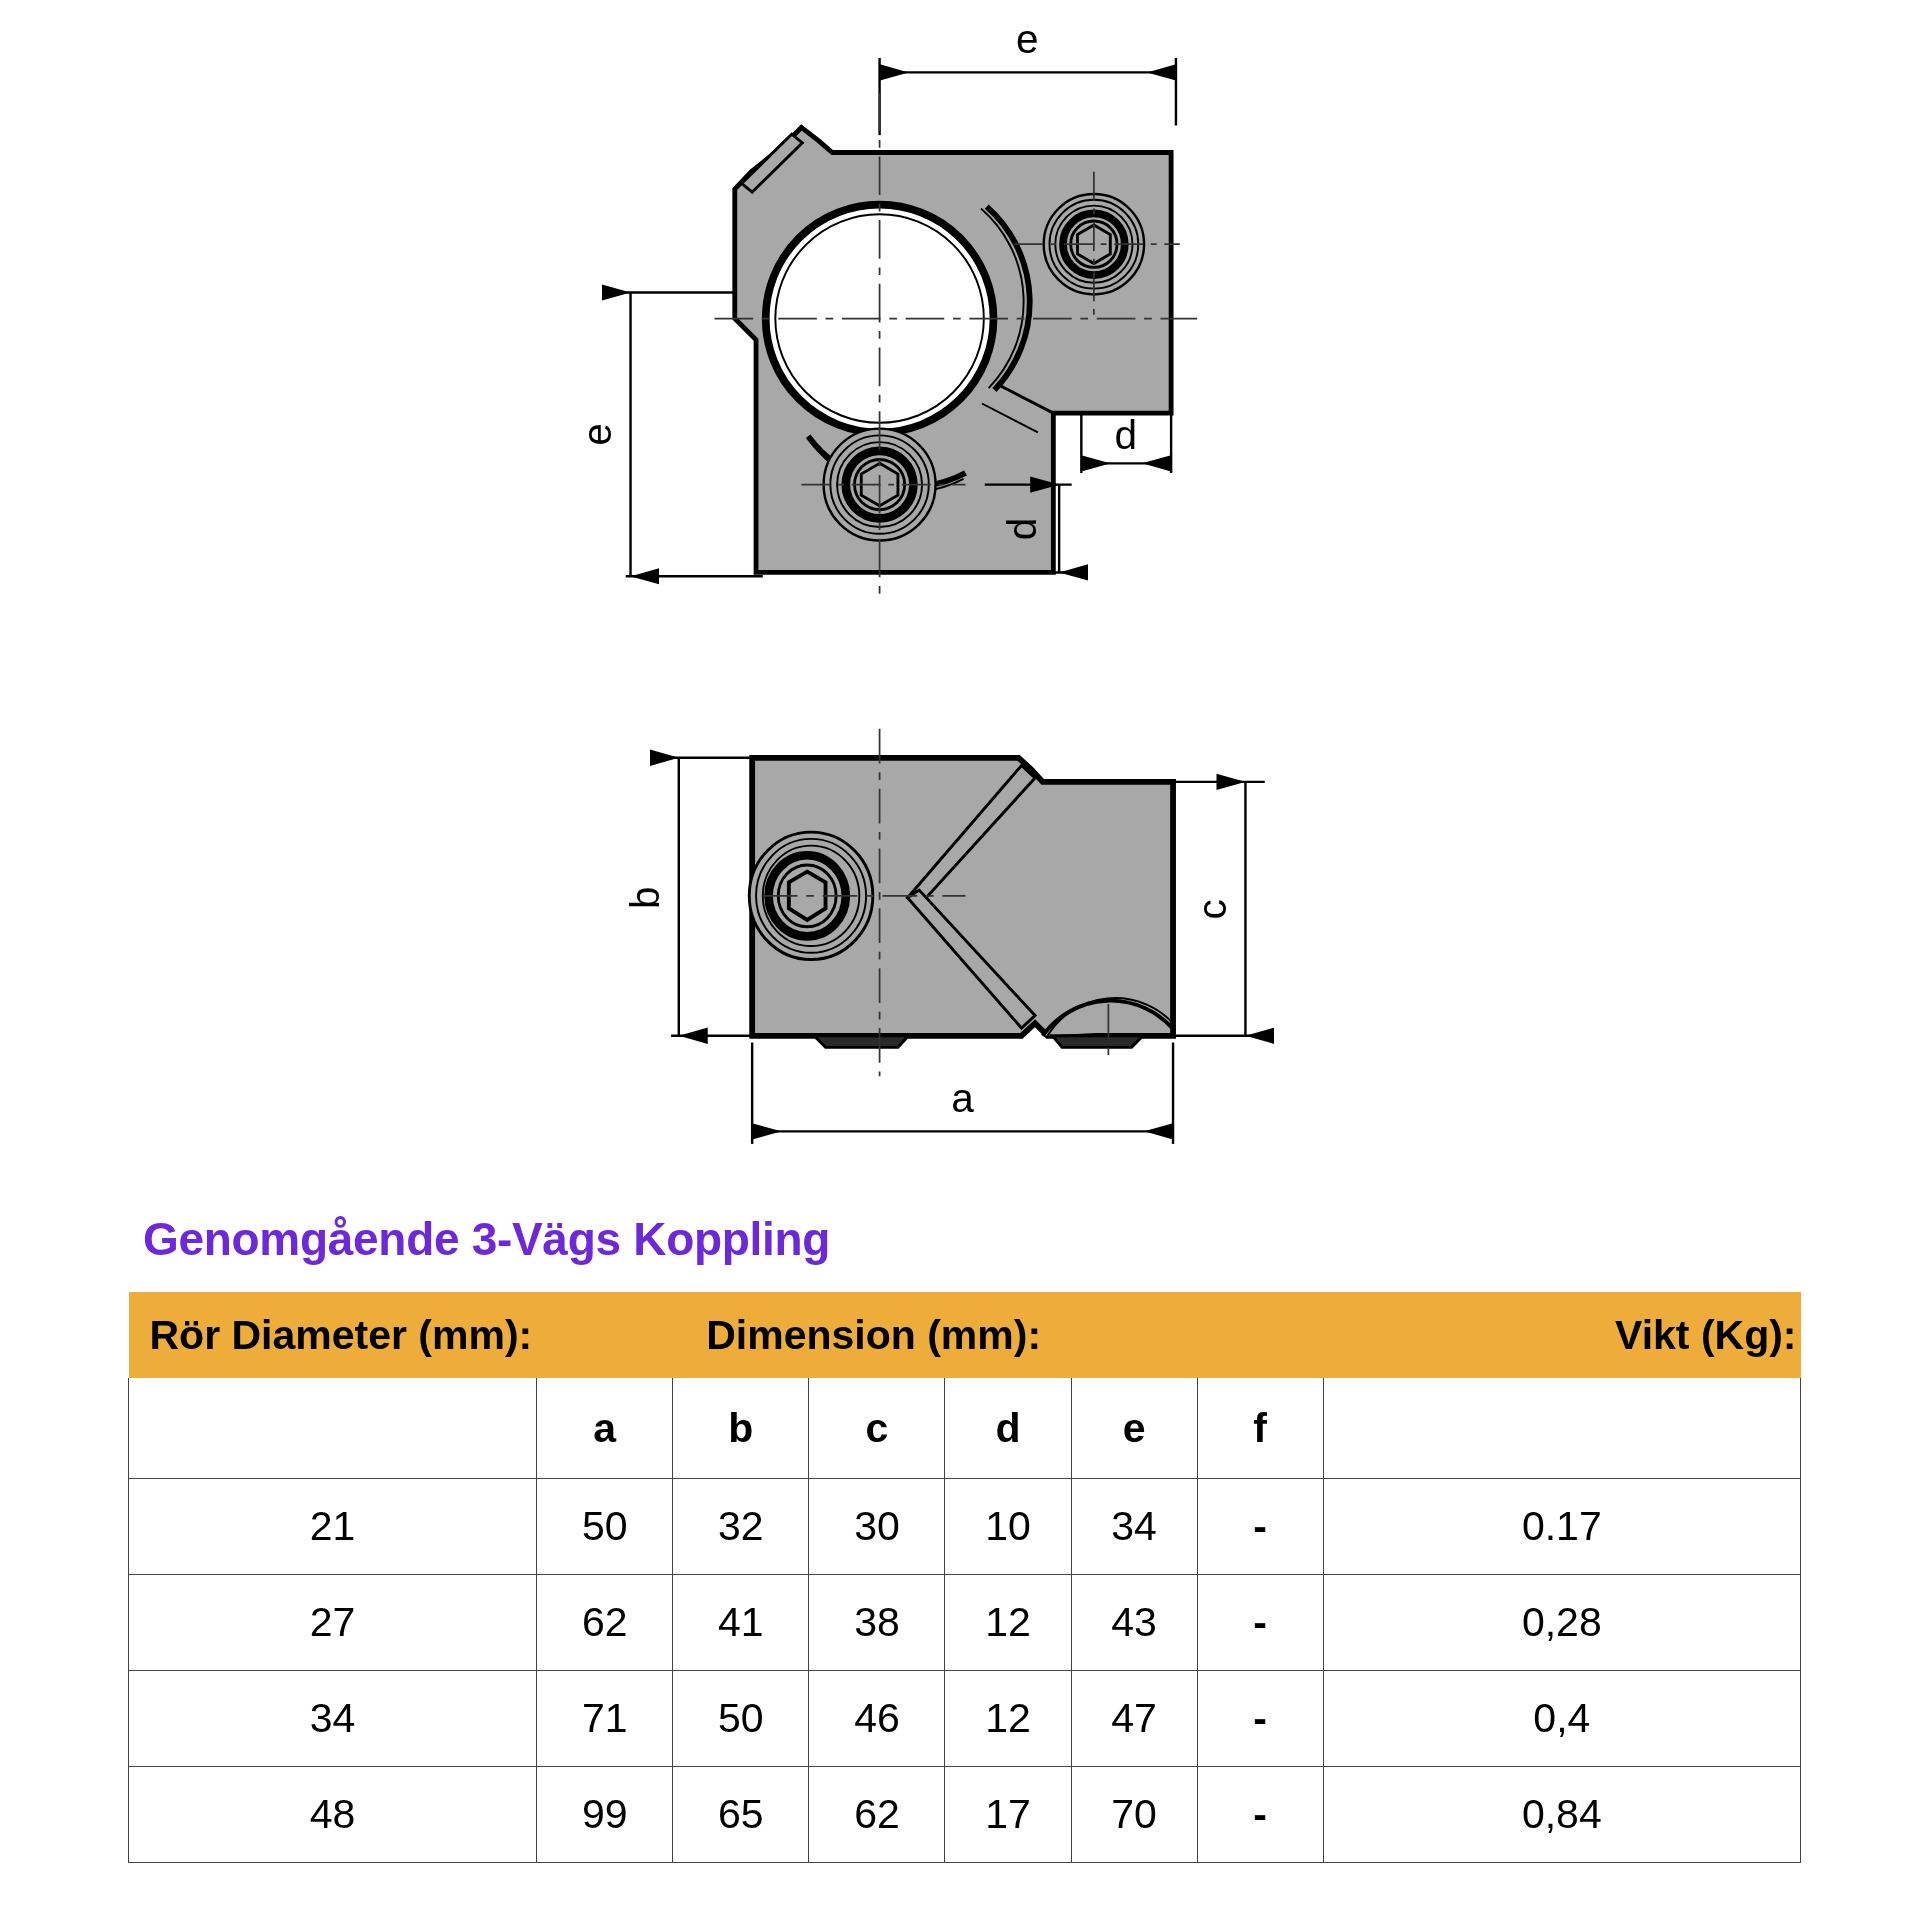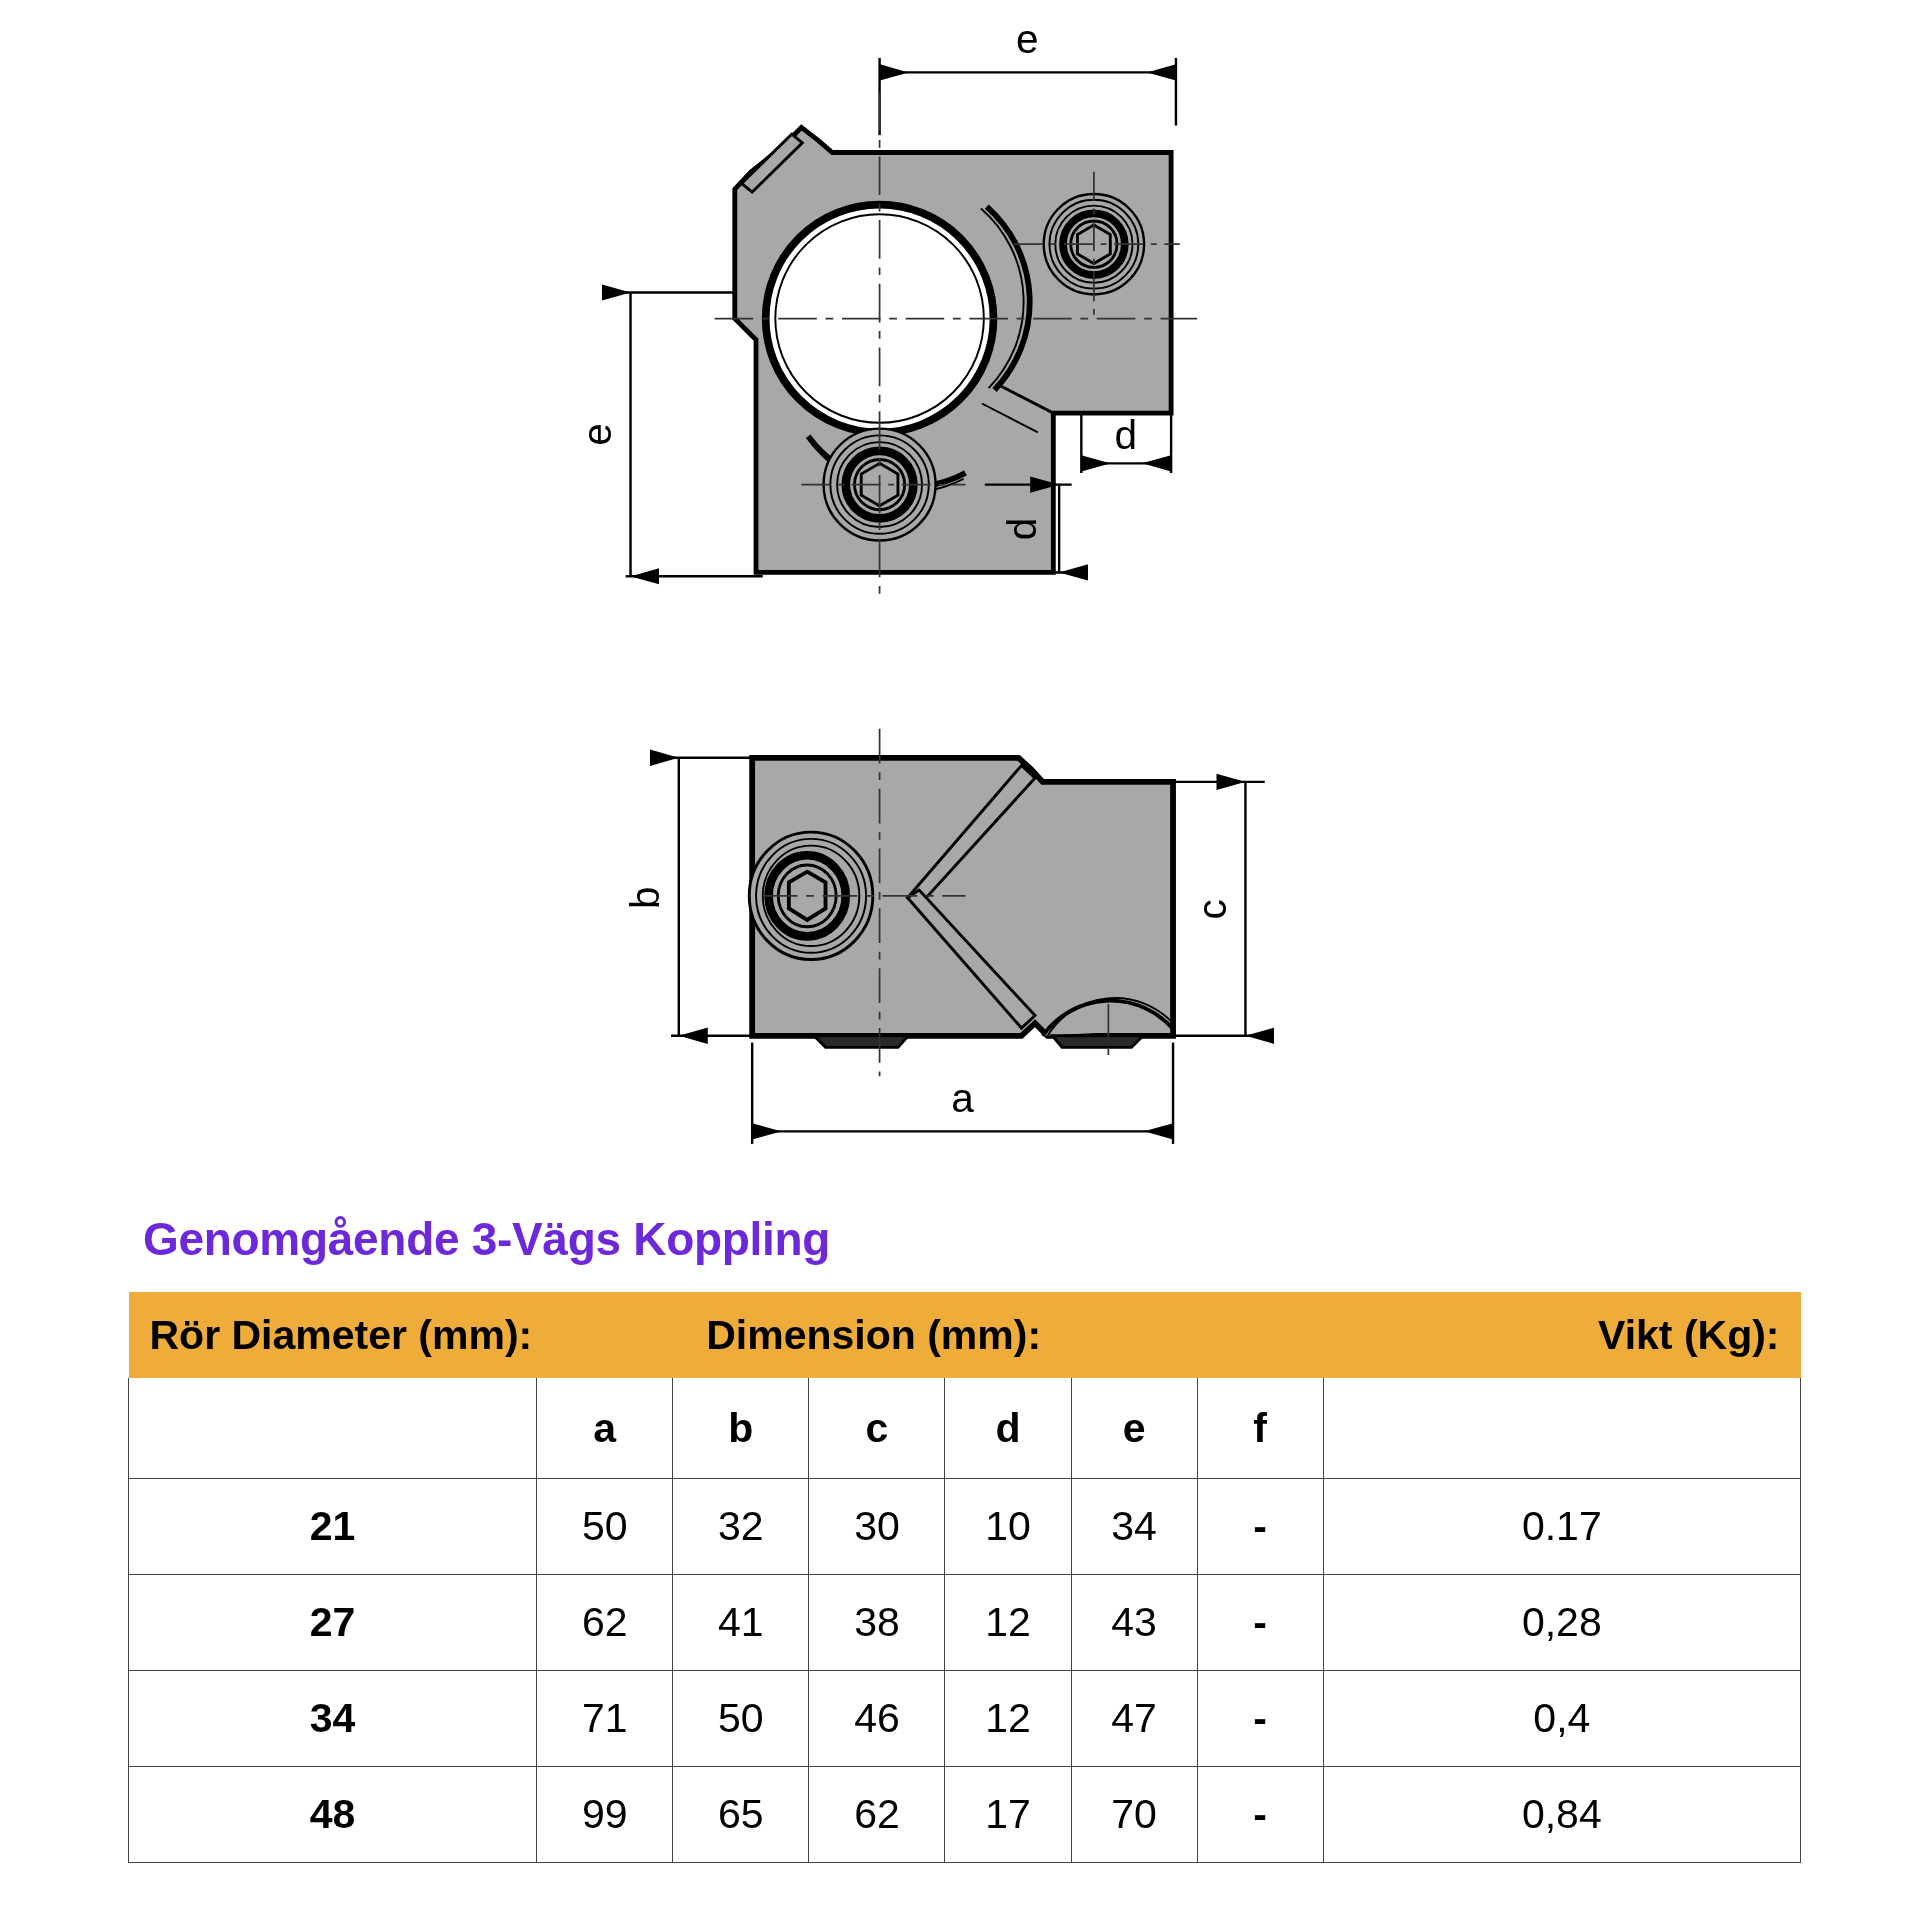--- a/index.html
+++ b/index.html
@@ -86,42 +86,42 @@
   tr.banner-row td.banner-left {
     text-align: left;
     padding-left: 21px;
   }
   tr.banner-row td.banner-mid {
     text-align: center;
     padding-left: 13.5px;
   }
   tr.banner-row td.banner-right {
     text-align: right;
-    padding-right: 21px;
+    padding-right: 4px;
   }
 
   
   tr.letters-row td {
     height: 100px;
     font-weight: bold;
     font-size: 41px;
     border-top: none;
   }
   tr.letters-row td.blank-left,
   tr.letters-row td.blank-right {
     border-top: none;
   }
 
   
   tr.data-row td {
     height: 95px;
     font-size: 41px;
   }
   tr.data-row td.dia-cell {
-    font-weight: bold;
+    font-weight: normal;
   }
   tr.data-row td.dash-cell {
     font-weight: bold;
   }
 
   
   col.c-dia    { width: 408px; }
   col.c-a      { width: 136px; }
   col.c-b      { width: 136px; }
   col.c-c      { width: 136px; }

